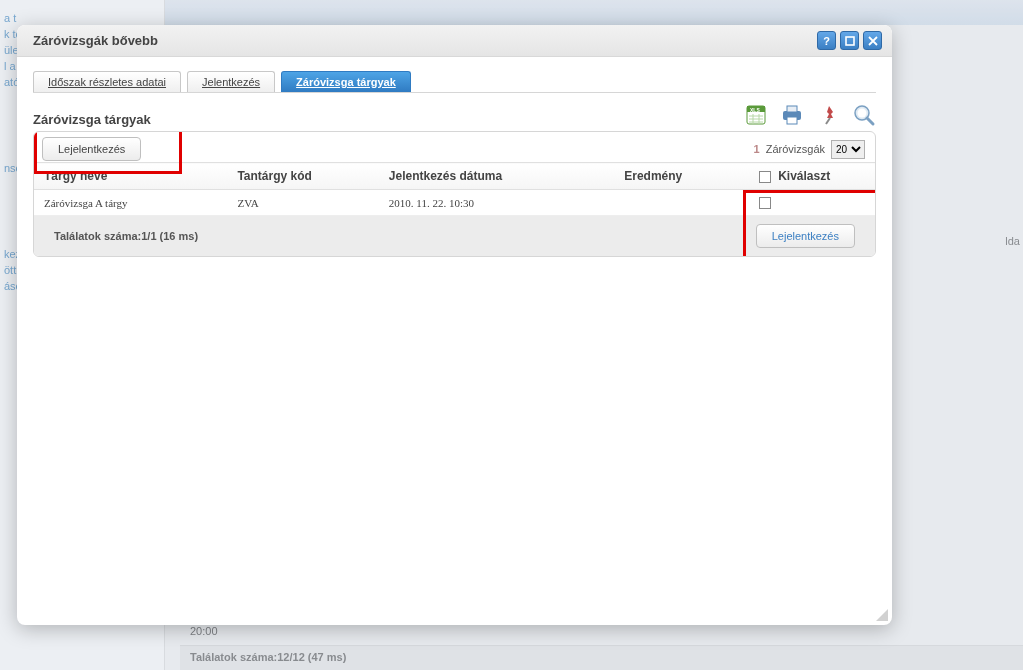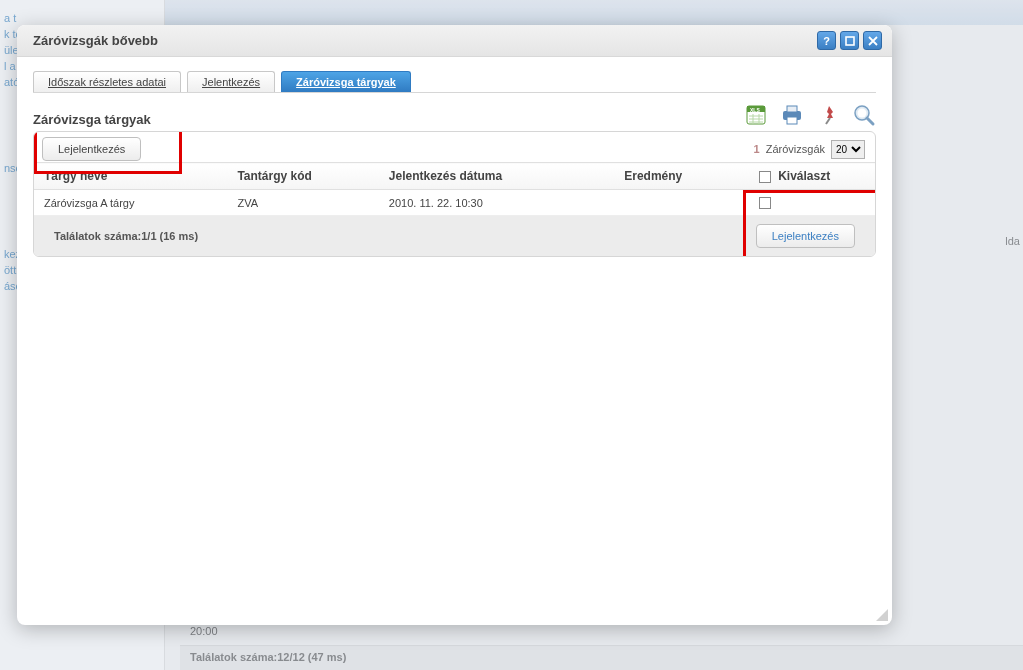--- a/index.html
+++ b/index.html
@@ -35,21 +35,21 @@
 
     .listbox { border:1px solid #d6d6d6; border-radius:6px; overflow:hidden; position:relative; }
     .listbox-top { height:30px; padding:4px 10px 0 8px; display:flex; align-items:center; }
     .subscribe-btn { background:linear-gradient(#fff,#ececec); border:1px solid #bfbfbf; border-radius:4px; padding:5px 15px; font-size:11px; color:#444; cursor:pointer; position:relative; z-index:3; }
     .pager { margin-left:auto; display:flex; align-items:center; gap:6px; font-size:11px; color:#555; }
     .pager .pgnum { color:#b88; font-weight:bold; }
     .pager select { font-size:10px; border:1px solid #b0b0b0; height:19px; }
 
     .tbl { width:100%; border-collapse:collapse; table-layout:fixed; }
     .tbl th { text-align:left; font-size:12px; font-weight:bold; color:#444; padding:6px 10px; border-top:1px solid #e0e0e0; border-bottom:1px solid #e0e0e0; background:linear-gradient(#fff,#f5f5f5); }
-    .tbl td { font-size:11px; color:#444; padding:6px 10px; border-bottom:1px solid #eee; background:#fff; }
+    .tbl td { font-size:11px; color:#444; padding:6px 10px; border-bottom:1px solid #eee; background:#fff;font-family:Liberation Serif, serif; }
     .tbl th:nth-child(1),.tbl td:nth-child(1){width:23%;}
     .tbl th:nth-child(2),.tbl td:nth-child(2){width:18%;}
     .tbl th:nth-child(3),.tbl td:nth-child(3){width:28%;}
     .tbl th:nth-child(4),.tbl td:nth-child(4){width:16%;}
     .tbl th:nth-child(5),.tbl td:nth-child(5){width:15%;}
     .chk { width:12px; height:12px; border:1px solid #888; display:inline-block; vertical-align:middle; background:#fff; cursor:pointer; }
     .footer-row { background:#ececec; padding:8px 20px; font-size:11px; color:#555; font-weight:bold; display:flex; align-items:center; }
     .footer-row .unsub { margin-left:auto; background:linear-gradient(#fff,#ececec); border:1px solid #bfbfbf; border-radius:4px; padding:5px 15px; font-size:11px; color:#3b7fc2; cursor:pointer; font-weight:normal; position:relative; z-index:3; }
 
     .highlight { position:absolute; border:3px solid #e00000; pointer-events:none; z-index:2; }

